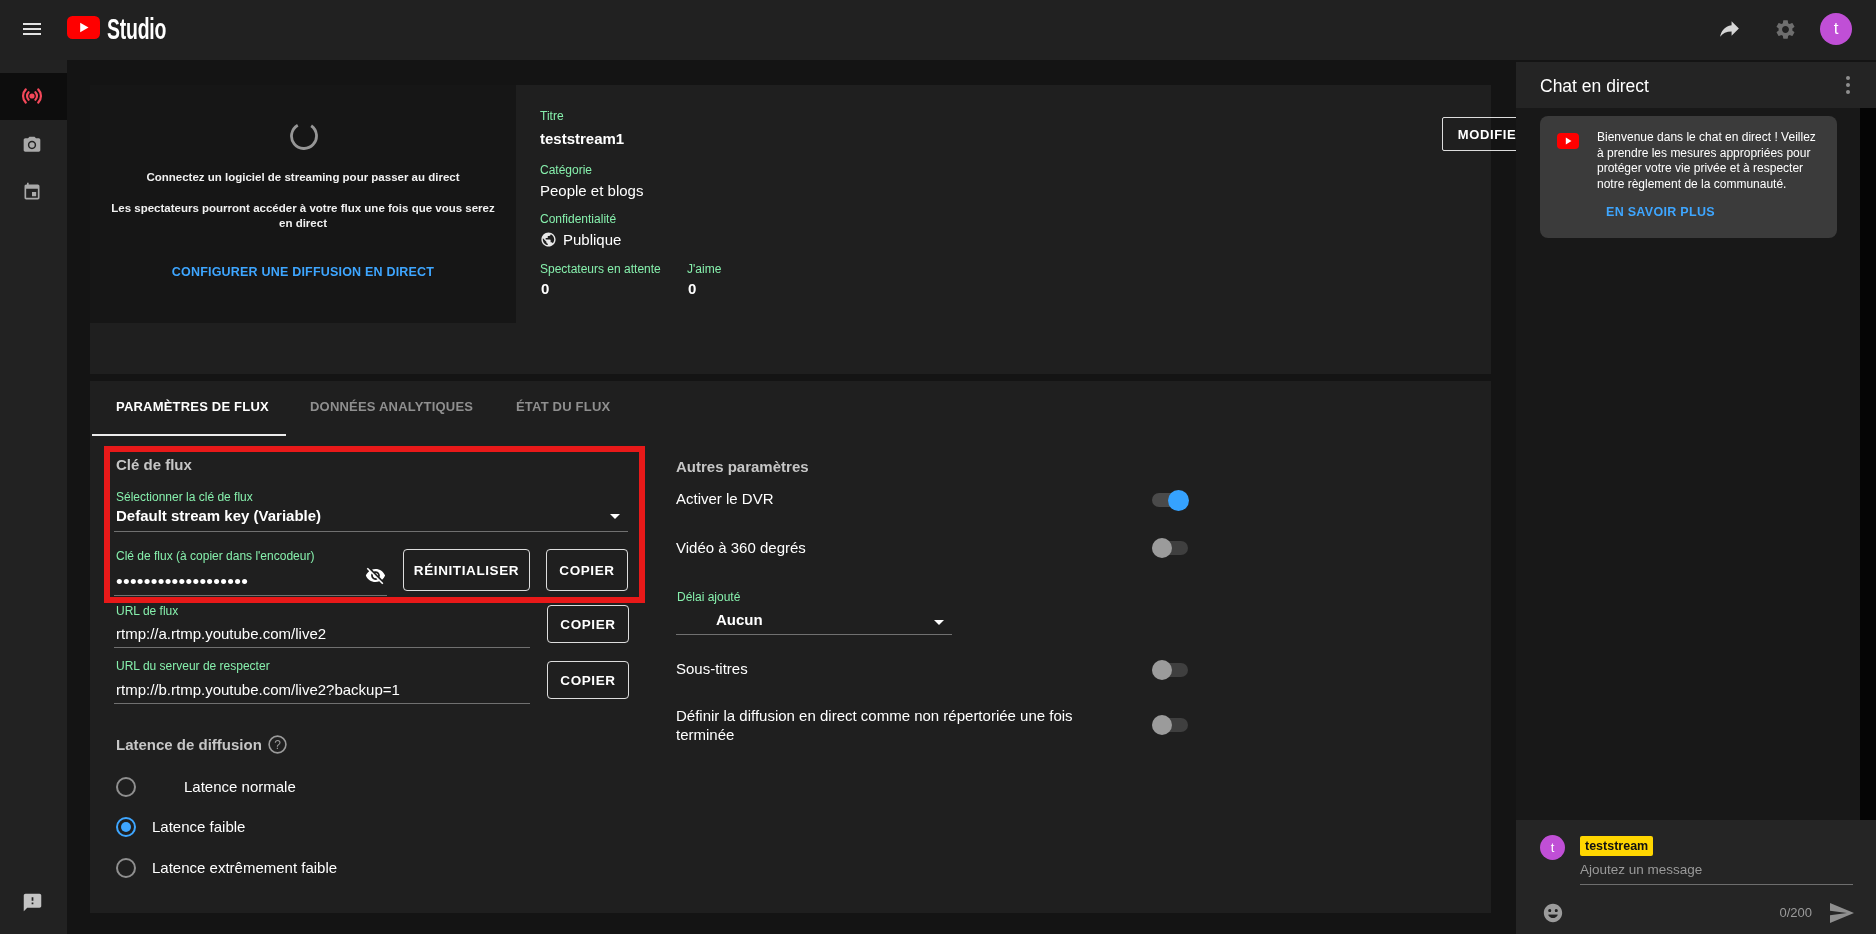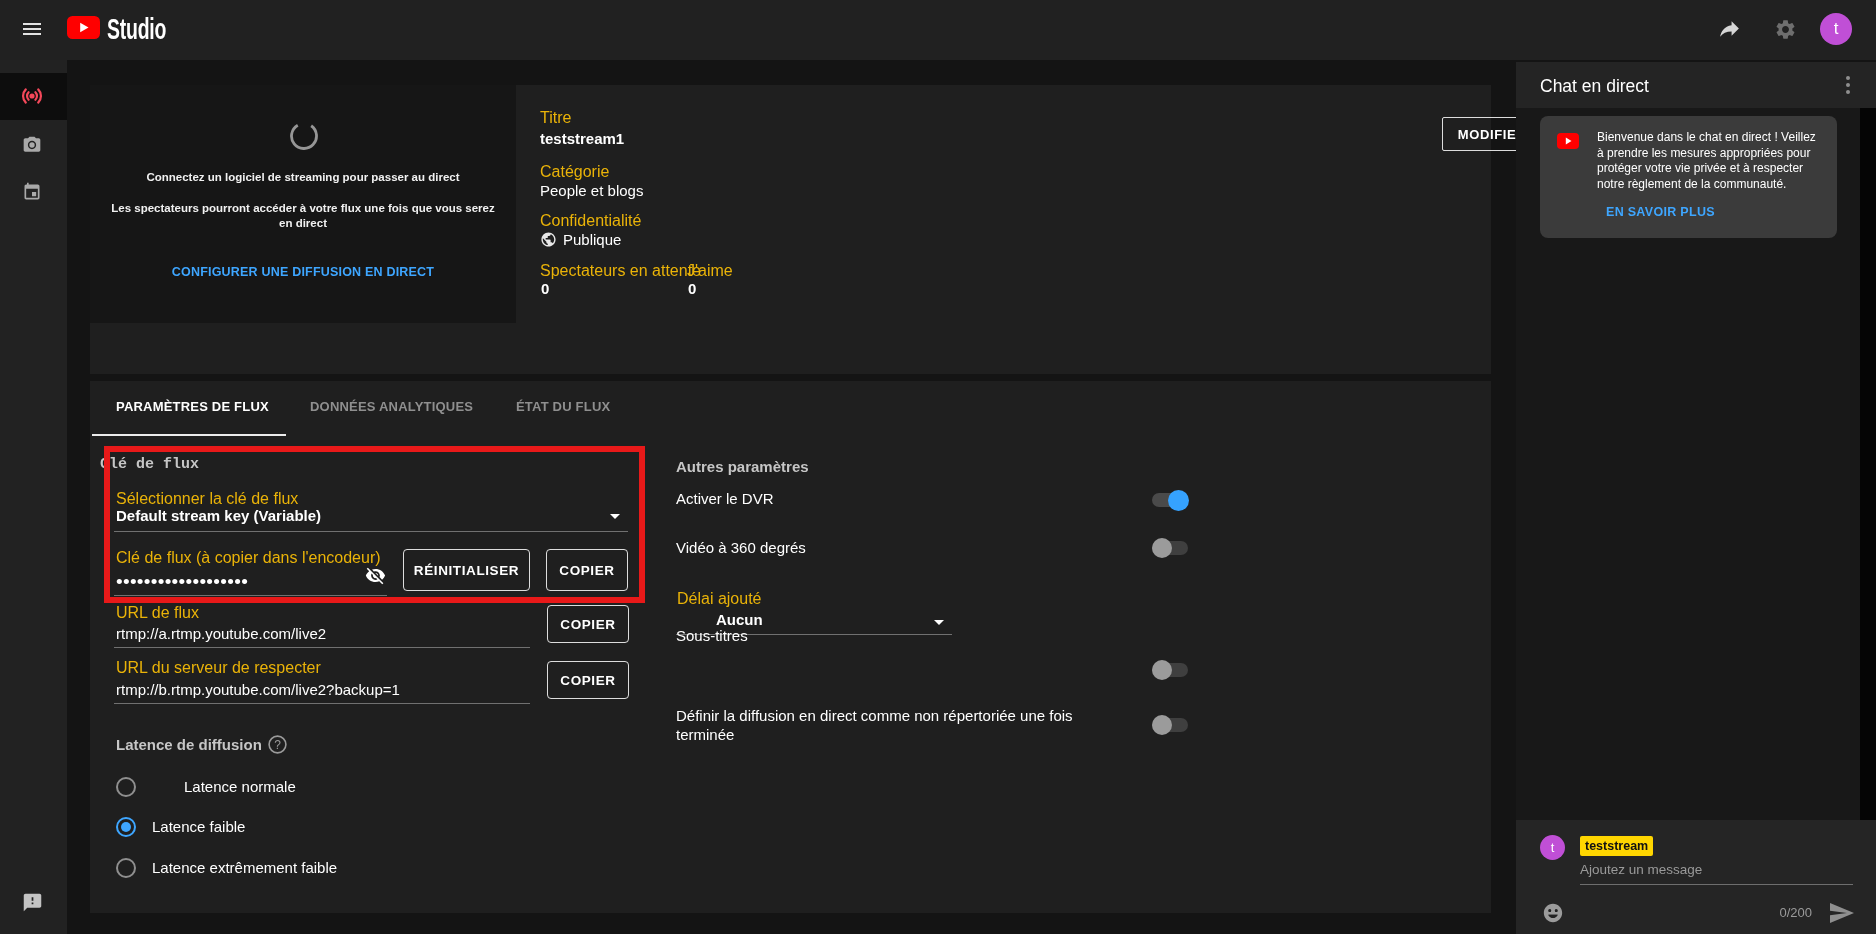--- a/index.html
+++ b/index.html
@@ -1,20 +1,20 @@
 <!DOCTYPE html>
 <html><head>
 <meta charset="utf-8">
 <style>
   * { margin:0; padding:0; box-sizing:border-box; }
   html,body { background:#141414; }
   body { font-family:"Liberation Sans", sans-serif; }
   #root { position:relative; width:1876px; height:934px; overflow:hidden; background:#141414; }
   .abs { position:absolute; }
-  .lbl { font-size:16px; color:#eab308; }
+  .lbl { font-size:12px; color:#86efac; }
   .val { font-size:15px; color:#fff; }
   .sechead { font-size:15px; font-weight:bold; color:#c6c6c6; }
   .obtn { border:1px solid rgba(255,255,255,0.85); border-radius:4px; color:#fff;
           font-size:13.5px; font-weight:bold; letter-spacing:0.6px;
           display:flex; align-items:center; justify-content:center; }
   .caret { width:0; height:0; border-left:5px solid transparent; border-right:5px solid transparent; border-top:5px solid #fff; }
   .hr { background:#707070; height:1px; }
   .toggle-off .track { position:absolute; left:0; top:3px; width:36px; height:14px; border-radius:7px; background:#3f3f3f; }
   .toggle-off .knob { position:absolute; left:0; top:0; width:20px; height:20px; border-radius:50%; background:#9b9b9b; }
   .toggle-on .track { position:absolute; left:0; top:3px; width:36px; height:14px; border-radius:7px; background:#4a4a4a; }
@@ -86,21 +86,21 @@
   <div class="abs val" style="left:541px;top:280px;font-weight:bold;">0</div>
   <div class="abs val" style="left:688px;top:280px;font-weight:bold;">0</div>
   <div class="abs obtn" style="left:1442px;top:117px;width:100px;height:34px;border-radius:2px;font-size:13px;">MODIFIER</div>
 
   <div class="abs" style="left:90px;top:381px;width:1401px;height:532px;background:#1f1f1f;"></div>
   <div class="abs" style="left:116px;top:399px;font-size:13px;font-weight:bold;color:#fff;letter-spacing:0.2px;">PARAMÈTRES DE FLUX</div>
   <div class="abs" style="left:92px;top:434px;width:194px;height:2px;background:#ececec;"></div>
   <div class="abs" style="left:310px;top:399px;font-size:13px;font-weight:bold;color:#8f8f8f;letter-spacing:0.2px;">DONNÉES ANALYTIQUES</div>
   <div class="abs" style="left:516px;top:399px;font-size:13px;font-weight:bold;color:#8f8f8f;letter-spacing:0.2px;">ÉTAT DU FLUX</div>
 
-  <div class="abs sechead" style="left:100px;top:456px;font-family:Liberation Mono, monospace;">Clé de flux</div>
+  <div class="abs sechead" style="left:116px;top:456px;">Clé de flux</div>
   <div class="abs lbl" style="left:116px;top:490px;">Sélectionner la clé de flux</div>
   <div class="abs val" style="left:116px;top:507px;font-weight:bold;">Default stream key (Variable)</div>
   <div class="abs caret" style="left:610px;top:514px;"></div>
   <div class="abs hr" style="left:114px;top:531px;width:514px;"></div>
   <div class="abs lbl" style="left:116px;top:549px;">Clé de flux (à copier dans l'encodeur)</div>
   <div class="abs" style="left:116px;top:571px;font-size:19px;color:#fff;letter-spacing:0.3px;">•••••••••••••••••••</div>
   <svg class="abs" style="left:365px;top:565px;" width="21" height="21" viewBox="0 0 24 24">
       <path fill="#fff" d="M12 7c2.76 0 5 2.24 5 5 0 .65-.13 1.26-.36 1.83l2.92 2.92c1.51-1.26 2.7-2.89 3.43-4.75-1.73-4.39-6-7.5-11-7.5-1.4 0-2.74.25-3.98.7l2.16 2.16C10.74 7.13 11.35 7 12 7zM2 4.27l2.28 2.28.46.46C3.08 8.3 1.78 10.02 1 12c1.73 4.39 6 7.5 11 7.5 1.55 0 3.03-.3 4.38-.84l.42.42L19.73 22 21 20.73 3.27 3 2 4.27zM7.53 9.8l1.55 1.55c-.05.21-.08.43-.08.65 0 1.66 1.34 3 3 3 .22 0 .44-.03.65-.08l1.55 1.55c-.67.33-1.41.53-2.2.53-2.76 0-5-2.24-5-5 0-.79.2-1.53.53-2.2zm4.31-.78 3.15 3.15.02-.16c0-1.66-1.34-3-3-3l-.17.01z"></path>
     </svg>
   <div class="abs obtn" style="left:403px;top:549px;width:127px;height:42px;">RÉINITIALISER</div>
@@ -136,21 +136,21 @@
     </div>
   <div class="abs val" style="left:676px;top:539px;">Vidéo à 360 degrés</div>
   <div class="abs toggle-off" style="left:1152px;top:538px;width:36px;height:20px;">
       <div class="track"></div>
       <div class="knob"></div>
     </div>
   <div class="abs lbl" style="left:677px;top:590px;">Délai ajouté</div>
   <div class="abs val" style="left:676px;top:611px;font-weight:bold;margin-left:40px;">Aucun</div>
   <div class="abs caret" style="left:934px;top:620px;"></div>
   <div class="abs hr" style="left:676px;top:634px;width:276px;"></div>
-  <div class="abs val" style="left:676px;top:627px;text-align:right;">Sous-titres</div>
+  <div class="abs val" style="left:676px;top:660px;text-align:right;">Sous-titres</div>
   <div class="abs toggle-off" style="left:1152px;top:660px;width:36px;height:20px;">
       <div class="track"></div>
       <div class="knob"></div>
     </div>
   <div class="abs val" style="left:676px;top:706px;width:445px;line-height:19px;">Définir la diffusion en direct comme non répertoriée une fois terminée</div>
   <div class="abs toggle-off" style="left:1152px;top:715px;width:36px;height:20px;">
       <div class="track"></div>
       <div class="knob"></div>
     </div>
 

